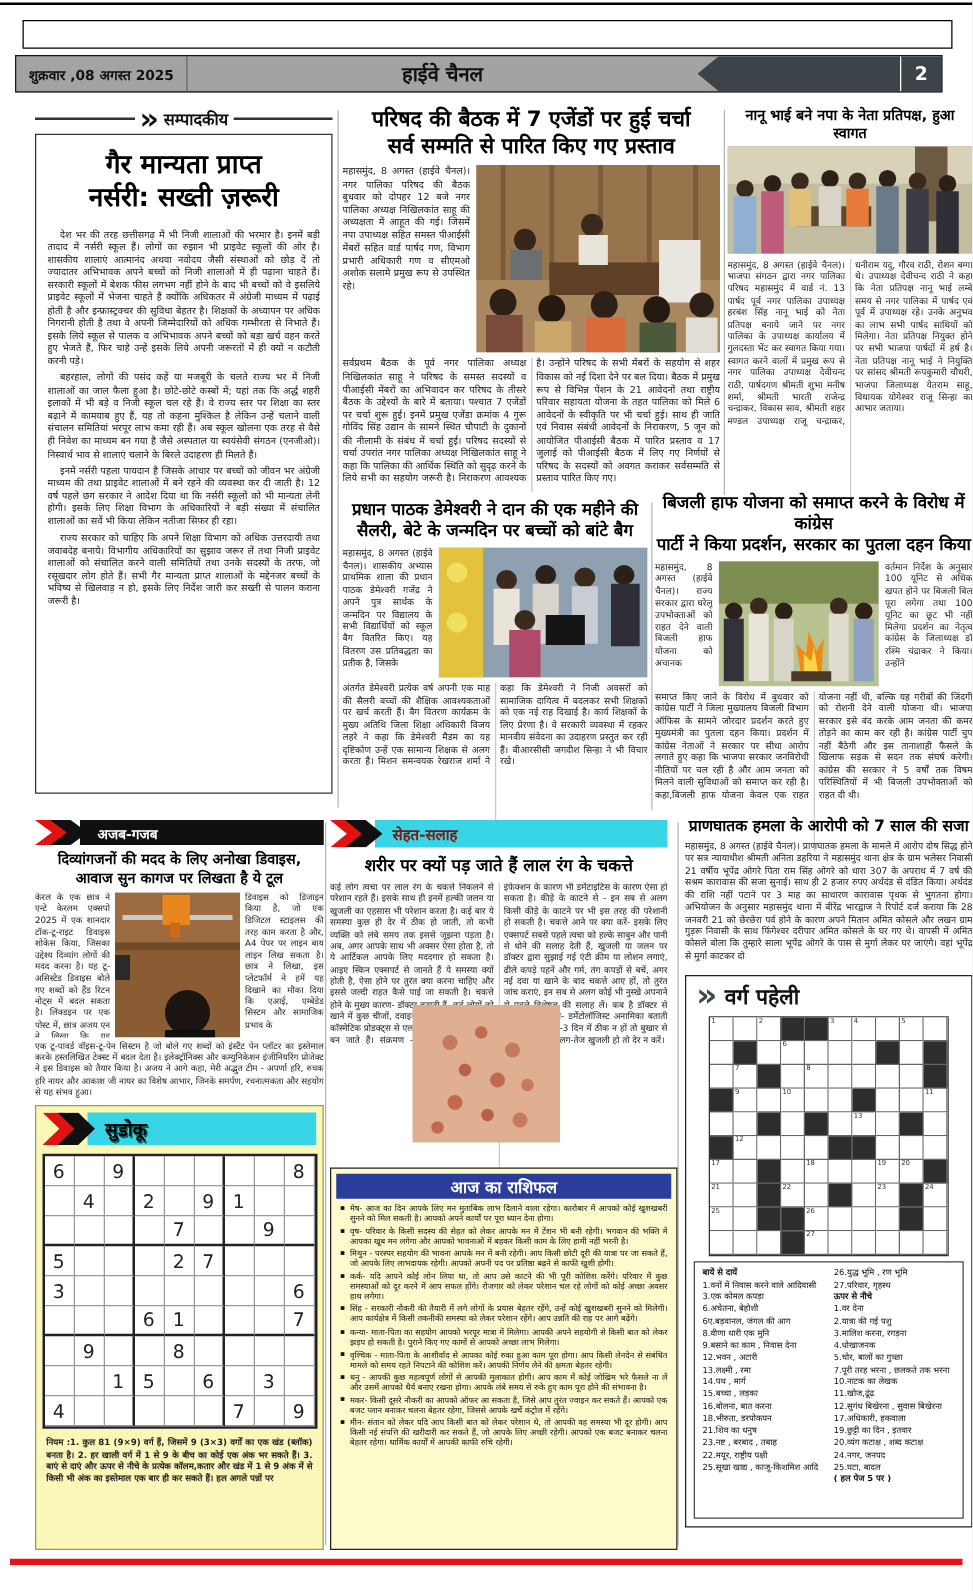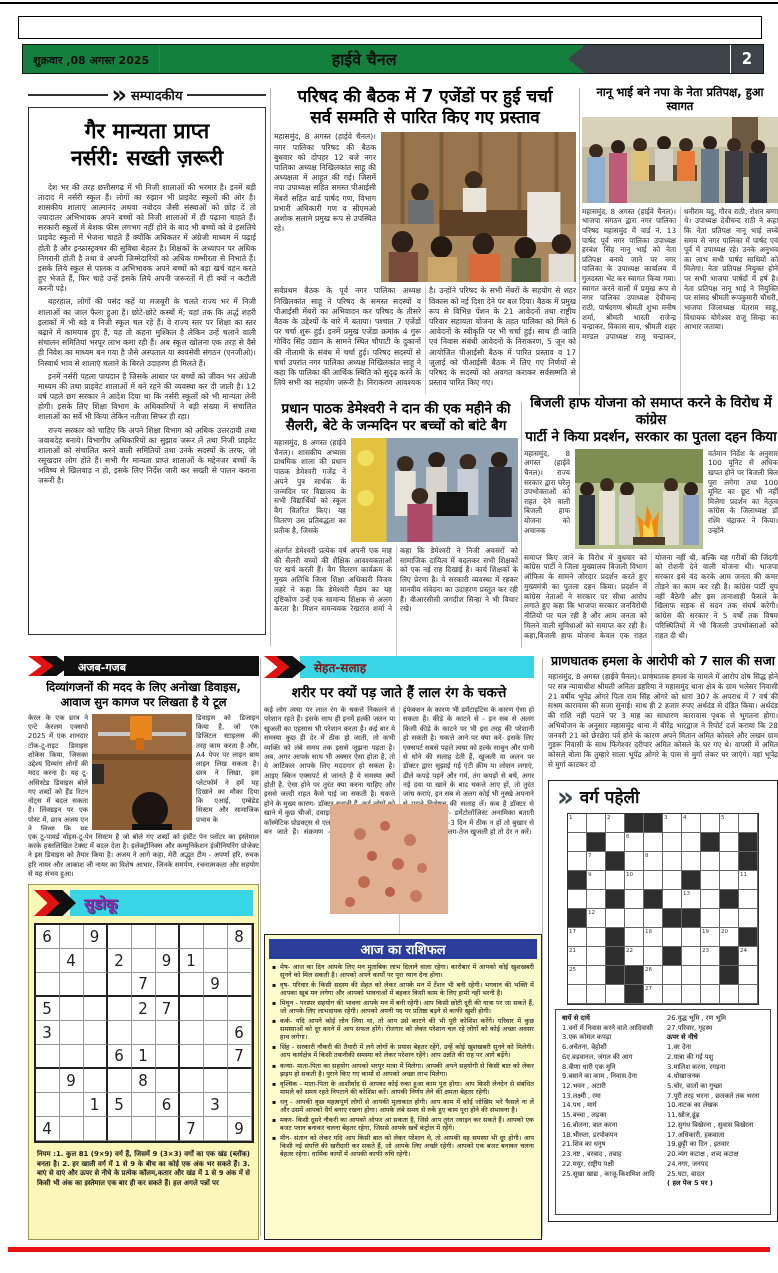--- a/index.html
+++ b/index.html
@@ -7,21 +7,21 @@
         font-family:"DejaVu Sans",sans-serif;color:#111;overflow:hidden;}
   .abs{position:absolute;}
   .vrule{position:absolute;width:1px;background:#b5b5b5;}
   .body-text{font-size:7.6px;line-height:1.34;text-align:justify;color:#1c1c1c;overflow:hidden;}
   .body-text p{margin:0 0 3px 0;text-indent:10px;}
   .cols2{column-count:2;column-gap:8px;column-rule:1px solid #c9c9c9;}
   .headline{font-weight:bold;text-align:center;color:#000;}
   
   #top-rule{left:0;top:2px;width:778px;height:2px;background:#000;}
   #strip-box{left:18px;top:16px;width:742px;height:21px;border:1px solid #000;background:#fff;}
-  #header-bar{left:22px;top:44px;width:742px;height:30px;background:#15803d;border:1.5px solid #151515;
+  #header-bar{left:12px;top:44px;width:742px;height:30px;background:#a3a3a3;border:1.5px solid #151515;
               display:flex;align-items:stretch;box-sizing:border-box;}
   .hb-date{padding:0 10px;display:flex;align-items:center;font-weight:bold;font-size:11px;border-right:1.5px solid #666;}
   .hb-center{flex:1;display:flex;align-items:center;justify-content:center;font-weight:bold;font-size:16px;}
   .hb-right{width:195px;background:#3d4449;color:#fff;clip-path:polygon(17px 0,100% 0,100% 100%,17px 100%,0 50%);
             display:flex;align-items:stretch;}
   .hb-city{flex:1;display:flex;align-items:center;justify-content:center;font-weight:bold;font-size:16px;margin-top:43px;}
   .hb-num{width:32px;border-left:1px solid #fff;display:flex;align-items:center;justify-content:center;font-weight:bold;font-size:15px;}
   
   .sec-head{display:flex;align-items:center;gap:4px;}
   .sec-head .line{flex:1;height:2px;background:#333;}
@@ -30,21 +30,21 @@
   #editorial-box{border:1px solid #333;margin-top:3px;padding:6px 9px;height:528px;box-sizing:border-box;overflow:hidden;}
   #editorial-title{font-size:21px;line-height:1.3;margin:4px 0 10px 0;}
   
   .banner{display:flex;align-items:stretch;height:20px;}
   .chev{width:30px;flex:none;clip-path:polygon(0 0,55% 0,100% 50%,55% 100%,0 100%,45% 50%);}
   .chev.red{background:#e01212;}
   .chev.black{background:#101010;margin-left:-18px;}
   .band{flex:1;display:flex;align-items:center;padding-left:14px;font-weight:bold;margin-left:-6px;}
   .band.dark{background:#101010;color:#fff;font-size:11px;}
   .band.cyan{background:#38d5e6;color:#7e1414;font-size:12px;}
-  .band.cyan2{background:#38d5e6;color:#a21caf;font-size:15px;text-shadow:1px 1px 0 #066;}
+  .band.cyan2{background:#38d5e6;color:#000000;font-size:15px;text-shadow:1px 1px 0 #066;}
   .photo{overflow:hidden;background:#ccc;}
   .photo svg{display:block;width:100%;height:100%;}
   
   #crossword-box{border:1.5px solid #222;box-sizing:border-box;background:#fff;}
   .cw-title-row{display:flex;align-items:center;gap:6px;padding:4px 8px 0 8px;}
   .cw-title-row .dbl-chev{font-size:26px;font-weight:bold;color:#3a4a4a;line-height:20px;}
   .cw-title-row .t{font-weight:bold;font-size:17px;}
   #cw-grid{display:grid;grid-template-columns:repeat(10,19px);grid-auto-rows:19px;border:1px solid #333;
            width:max-content;margin:5px auto 4px auto;background:#fff;}
   .cw-cell{border-right:1px solid #666;border-bottom:1px solid #666;position:relative;background:#fff;}

